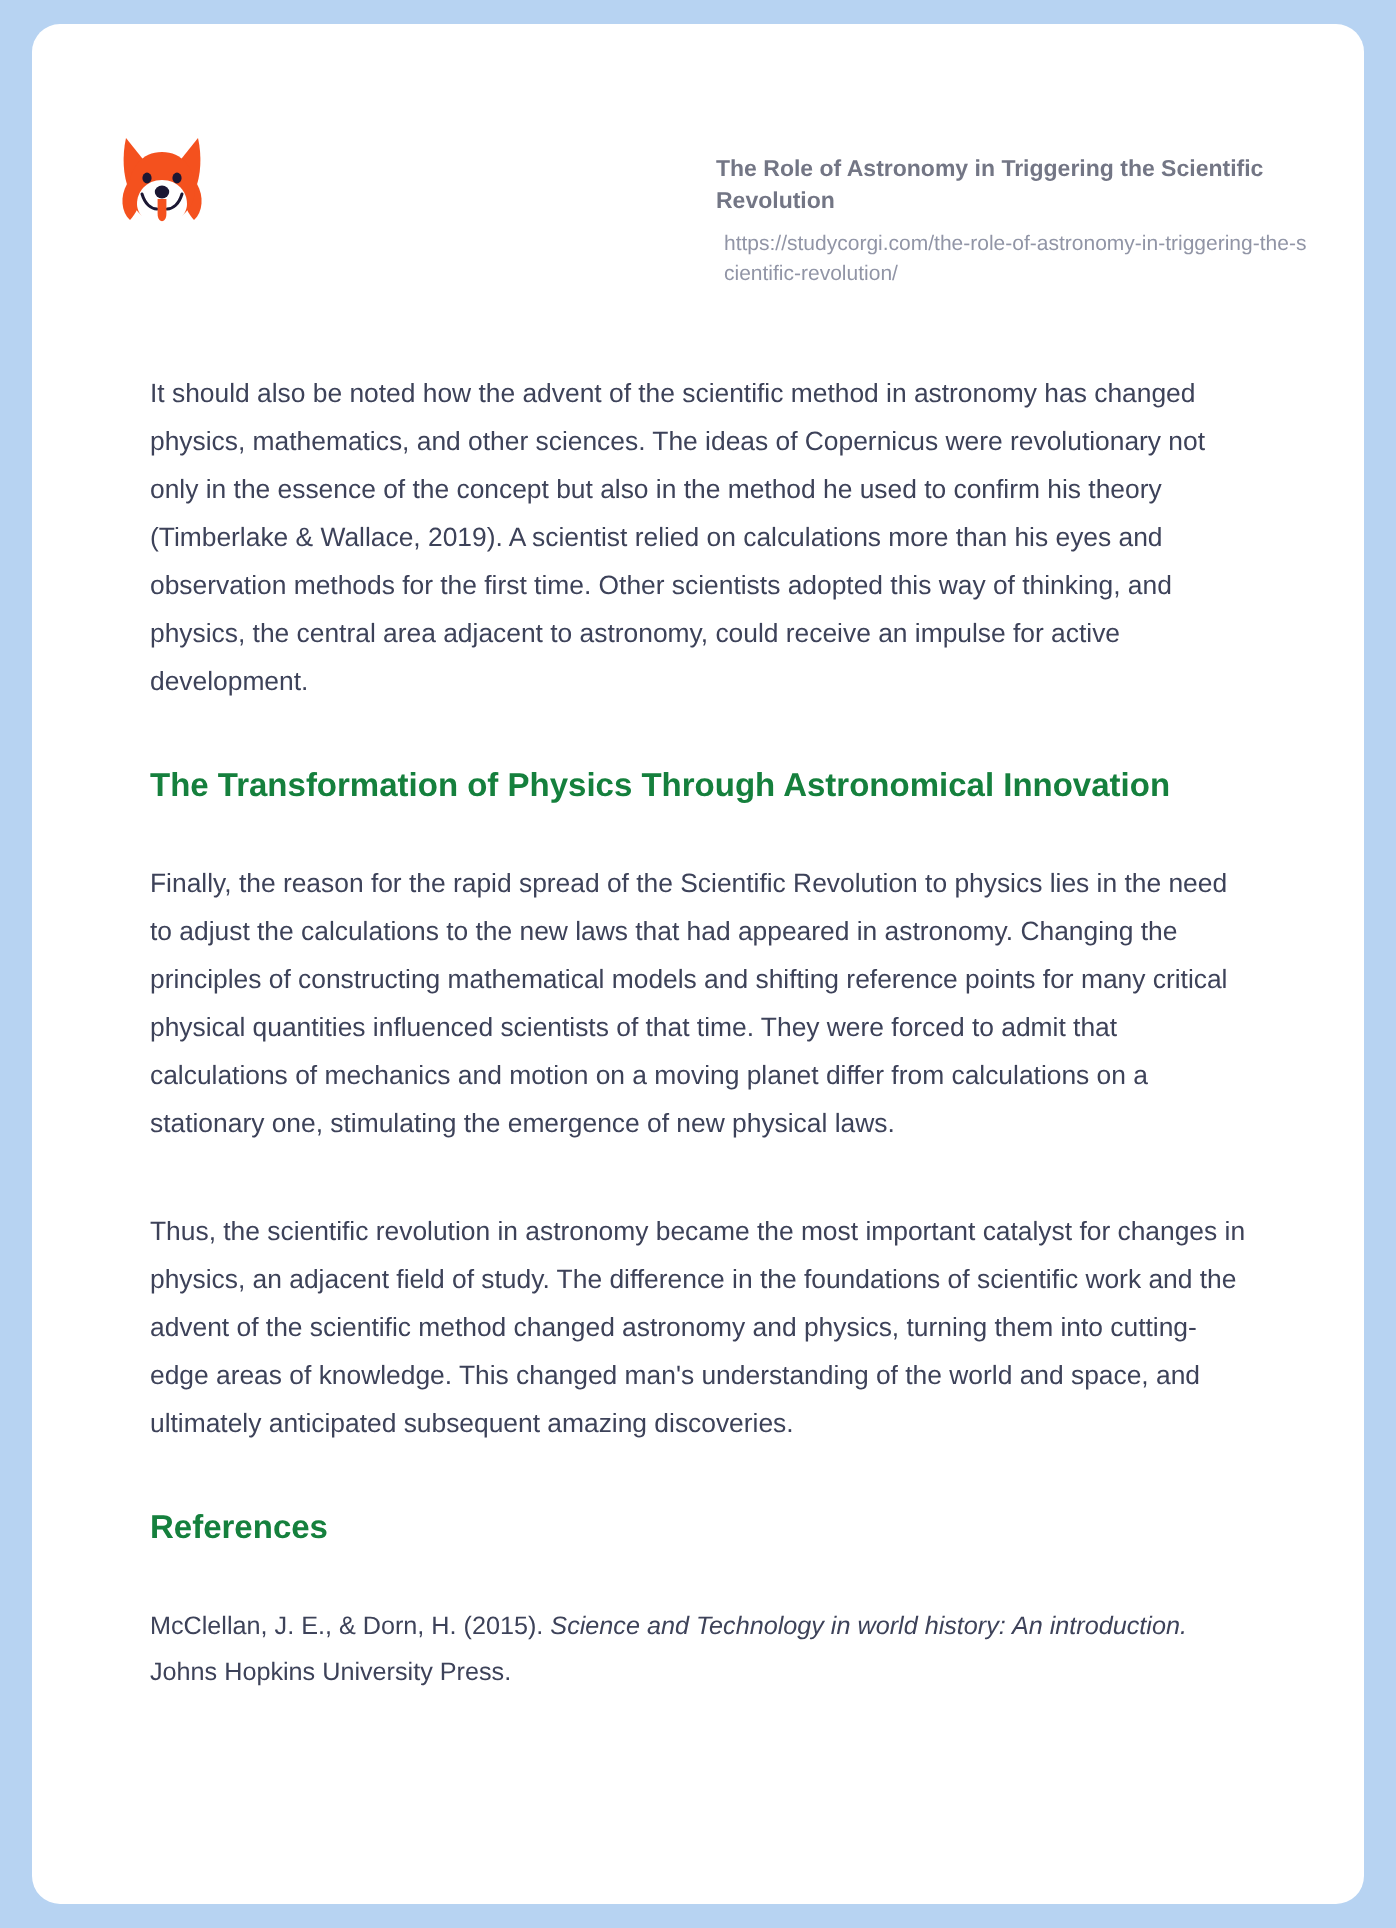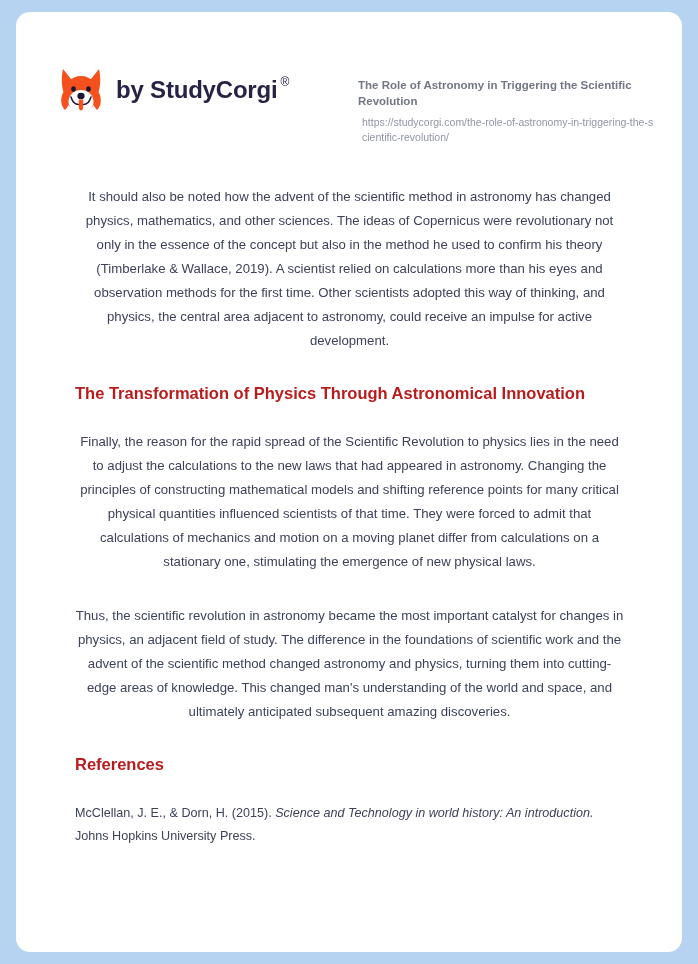--- a/index.html
+++ b/index.html
@@ -90,27 +90,27 @@
   
   .doc-body {
     padding: 36px 47px 0 59px;
   }
 
   p.para {
     font-size: 13.2px;
     line-height: 1.82;
     color: #3d4259;
     margin: 0 11px 30px 0;
-    text-align: center;
+    text-align: left;
   }
 
   h2.section-heading {
     font-size: 16.5px;
     font-weight: bold;
-    color: #b91c1c;
+    color: #15803d;
     margin: 0 0 26px 0;
     line-height: 1.3;
   }
 
   .refs p.ref-item {
     font-size: 12.6px;
     line-height: 1.85;
     color: #3d4259;
     margin: 0 12px 22px 0;
   }
@@ -143,24 +143,20 @@
           <ellipse cx="30.5" cy="23" rx="2.3" ry="2.7" fill="#1b1733"></ellipse>
 
           <ellipse cx="23" cy="30" rx="3.6" ry="3.2" fill="#1b1733"></ellipse>
 
           <path d="M13 31 C14.5 36 17.5 38.5 20.5 38.5" stroke="#1b1733" stroke-width="1.5" fill="none" stroke-linecap="round"></path>
           <path d="M33 31 C31.5 36 28.5 38.5 25.5 38.5" stroke="#1b1733" stroke-width="1.5" fill="none" stroke-linecap="round"></path>
 
           <path d="M20.8 33.5 L25.2 33.5 L25.2 41 C25.2 43.4 23.9 44.6 23 44.6 C22.1 44.6 20.8 43.4 20.8 41 Z" fill="#f4511e"></path>
         </svg>
       </span>
-      <span class="wordmark">
-        <span>by StudyCorgi</span>
-        <span class="reg">®</span>
-      </span>
     </div>
 
     <div class="header-meta">
       <p class="doc-title">The Role of Astronomy in Triggering the Scientific Revolution</p>
       <p class="doc-url">https://studycorgi.com/the-role-of-astronomy-in-triggering-the-scientific-revolution/</p>
     </div>
 
   </header>
 
   <main class="doc-body">

